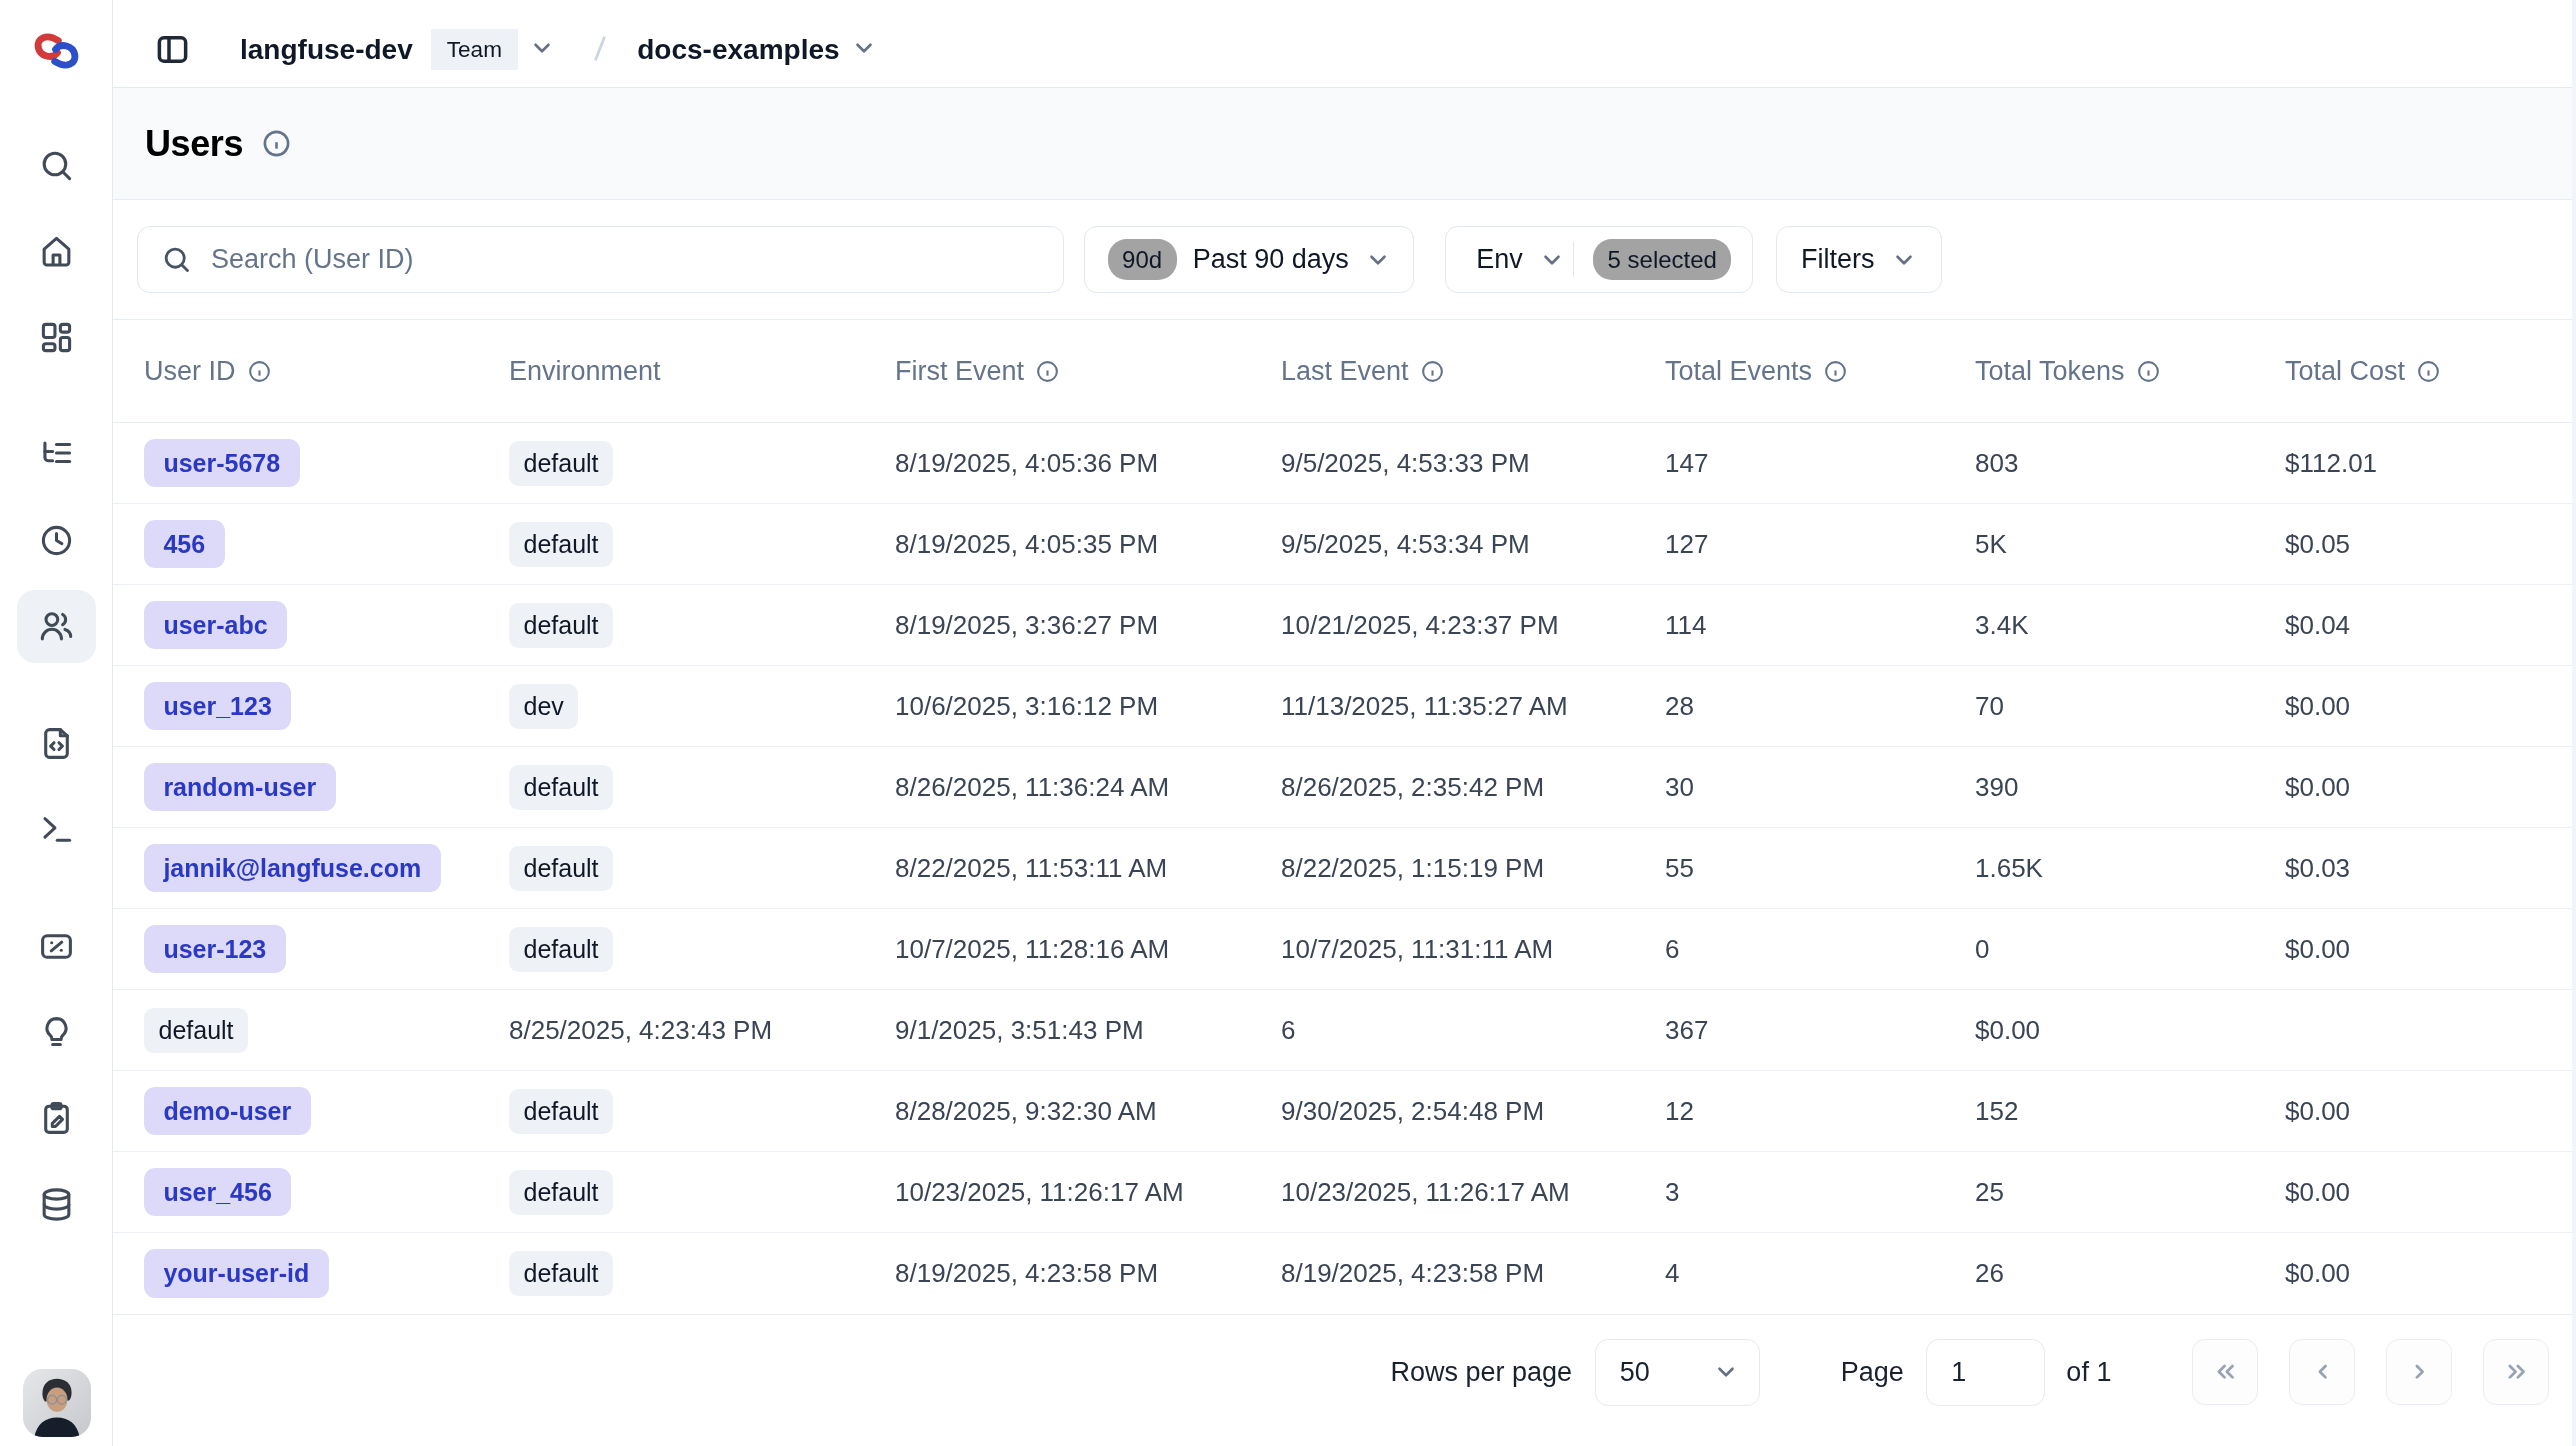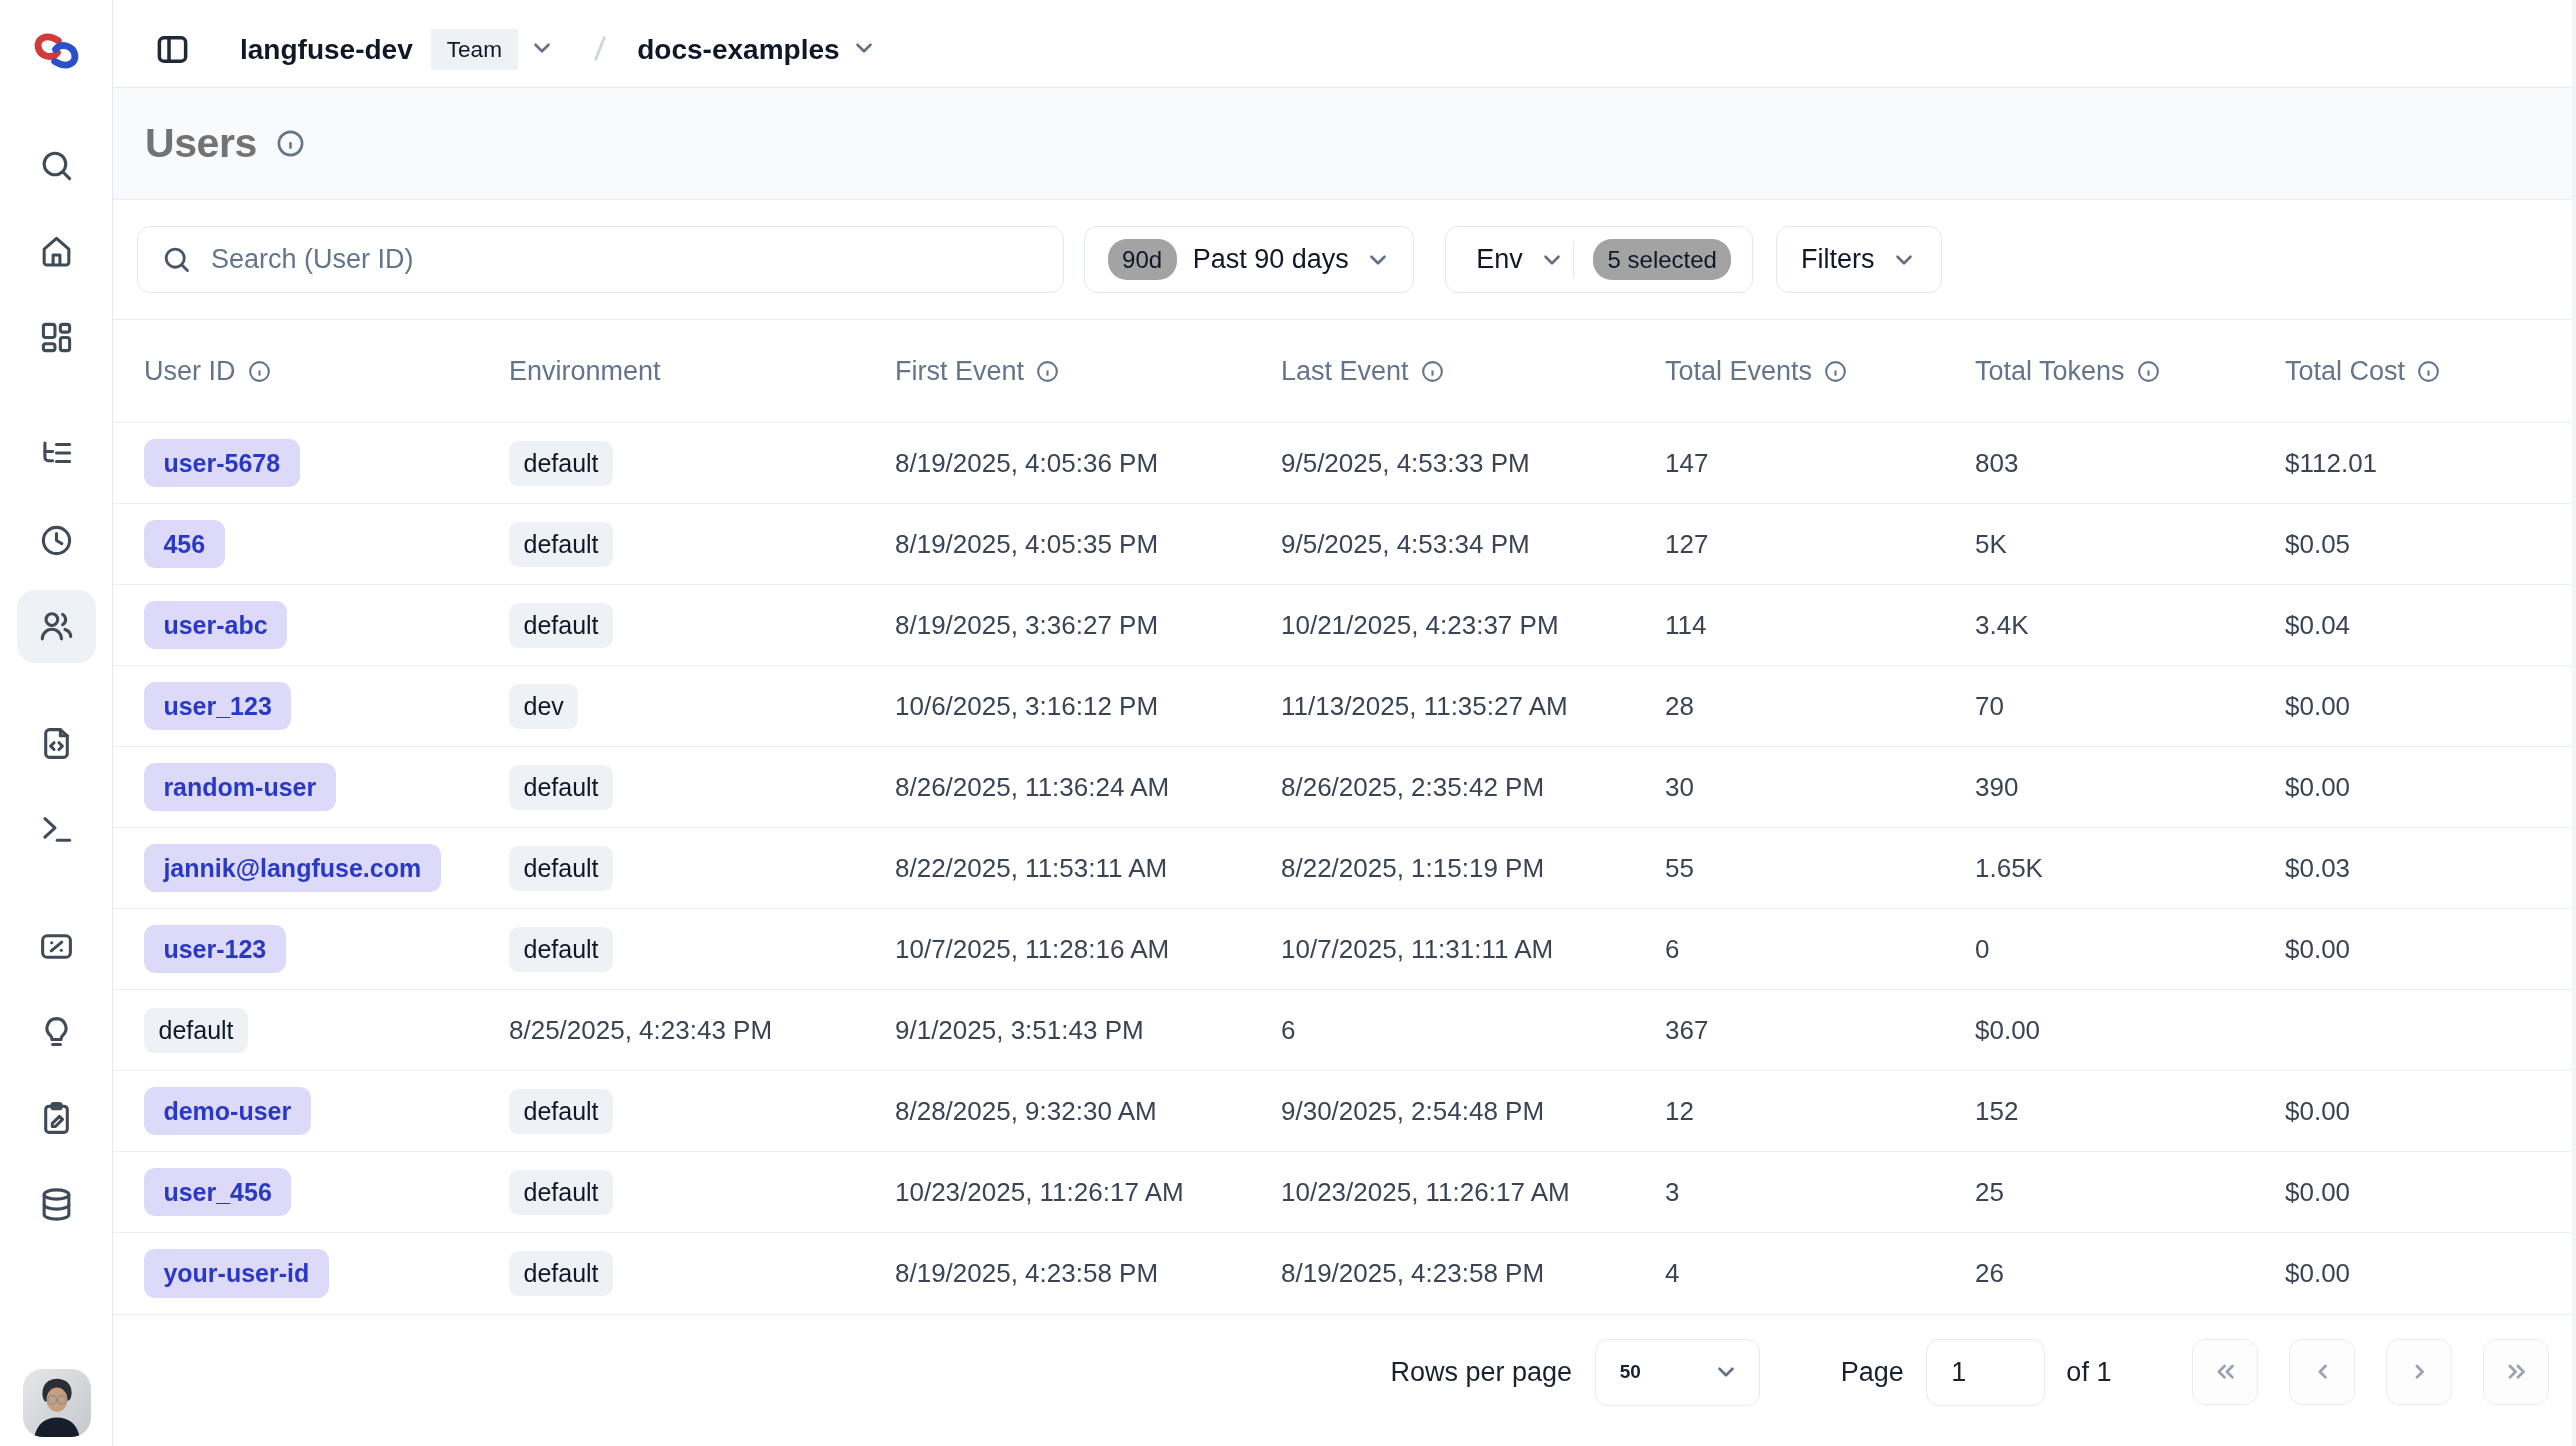--- a/index.html
+++ b/index.html
@@ -35,21 +35,21 @@
     font-size:22.6px; color:#101828; }
   .crumb-chev { margin-left:11.3px; cursor:pointer; }
   .crumb-chev svg, .chev svg { width:26px; height:26px; stroke:#667085; fill:none; stroke-width:2.4;
     stroke-linecap:round; stroke-linejoin:round; }
   .slash { margin:0 21px 0 29px; }
   .slash svg { width:32px; height:37px; stroke:#cbd5e1; stroke-width:2; }
   .project-name { font-size:28px; font-weight:600; color:#101828; }
 
   .page-header { height:112px; background:#f8fafc; border-bottom:0.8px solid #e8edf3;
     display:flex; align-items:center; padding-left:32px; }
-  .page-title { font-size:41px; font-weight:700; color:#737373; letter-spacing:-0.4px; }
+  .page-title { font-size:36px; font-weight:700; color:#000000; letter-spacing:-0.4px; }
   .info-icon { margin-left:18px; display:inline-flex; cursor:pointer; }
   .info-icon svg { width:31px; height:31px; stroke:#64748b; fill:none; stroke-width:2; }
   .hdr-info svg { width:25px; height:25px; }
 
   
   .filter-row { height:119px; display:flex; align-items:center; padding-left:24px; background:#fff; }
   .search-box { width:927px; height:67px; border:0.8px solid #e2e8f0; border-radius:13px;
     display:flex; align-items:center; padding:0 22.6px; background:#fff; }
   .search-box svg { width:31px; height:31px; stroke:#475467; fill:none; stroke-width:2.2;
     stroke-linecap:round; min-width:31px; }
@@ -80,21 +80,21 @@
   .env-badge { display:inline-block; background:#eef2f6; color:#101828; font-size:25px;
     padding:8px 14.5px; border-radius:9.7px; }
 
   
   .tfooter { height:115px; border-top:0.8px solid #e8edf3; display:flex; align-items:center;
     padding-right:22.6px; background:#fff; }
   .tfooter .spacer { margin-left:auto; }
   .foot-label { font-size:27px; font-weight:500; color:#19212e; }
   .rpp-select { width:165px; height:67px; margin-left:22.6px; border:0.8px solid #e6eaf0; border-radius:13px;
     display:flex; align-items:center; justify-content:space-between; padding:0 19.4px 0 24px; cursor:pointer; }
-  .rpp-select .val { font-size:19px; font-weight:700; color:#19212e; }
+  .rpp-select .val { font-size:27px; font-weight:400; color:#19212e; }
   .page-label { margin-left:81px; }
   .page-input { width:119px; height:67px; margin-left:22.6px; border:0.8px solid #e6eaf0; border-radius:13px;
     font-size:27px; font-family:inherit; color:#19212e; padding-left:24px; outline:none; }
   .of-label { margin-left:21px; }
   .nav-btns { display:flex; gap:31px; margin-left:81px; }
   .pg-btn { width:66px; height:66px; border:0.8px solid #e9edf3; border-radius:13px; background:#fdfdfe;
     display:flex; align-items:center; justify-content:center; cursor:pointer; }
   .pg-btn svg { width:27.4px; height:27.4px; stroke:#98a2b3; fill:none; stroke-width:2.4;
     stroke-linecap:round; stroke-linejoin:round; }
 </style>

